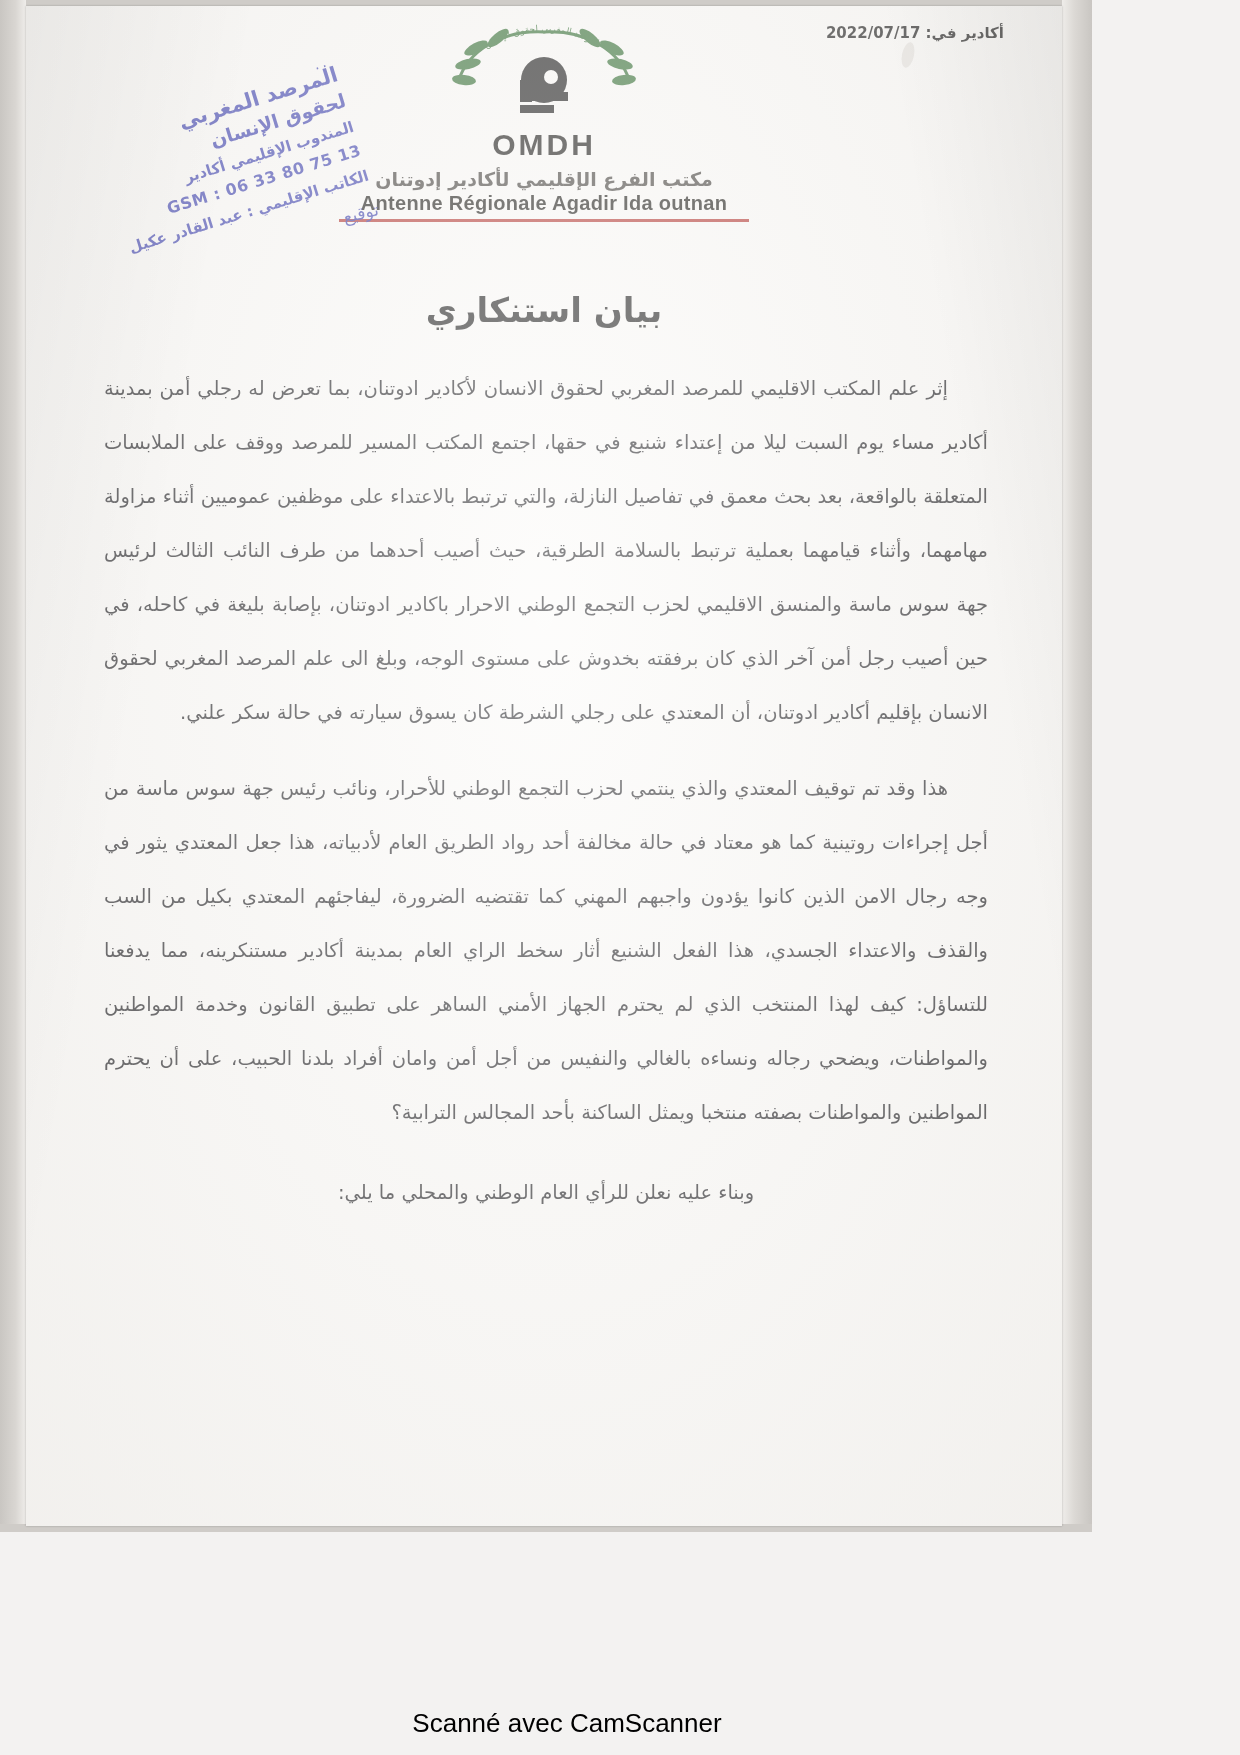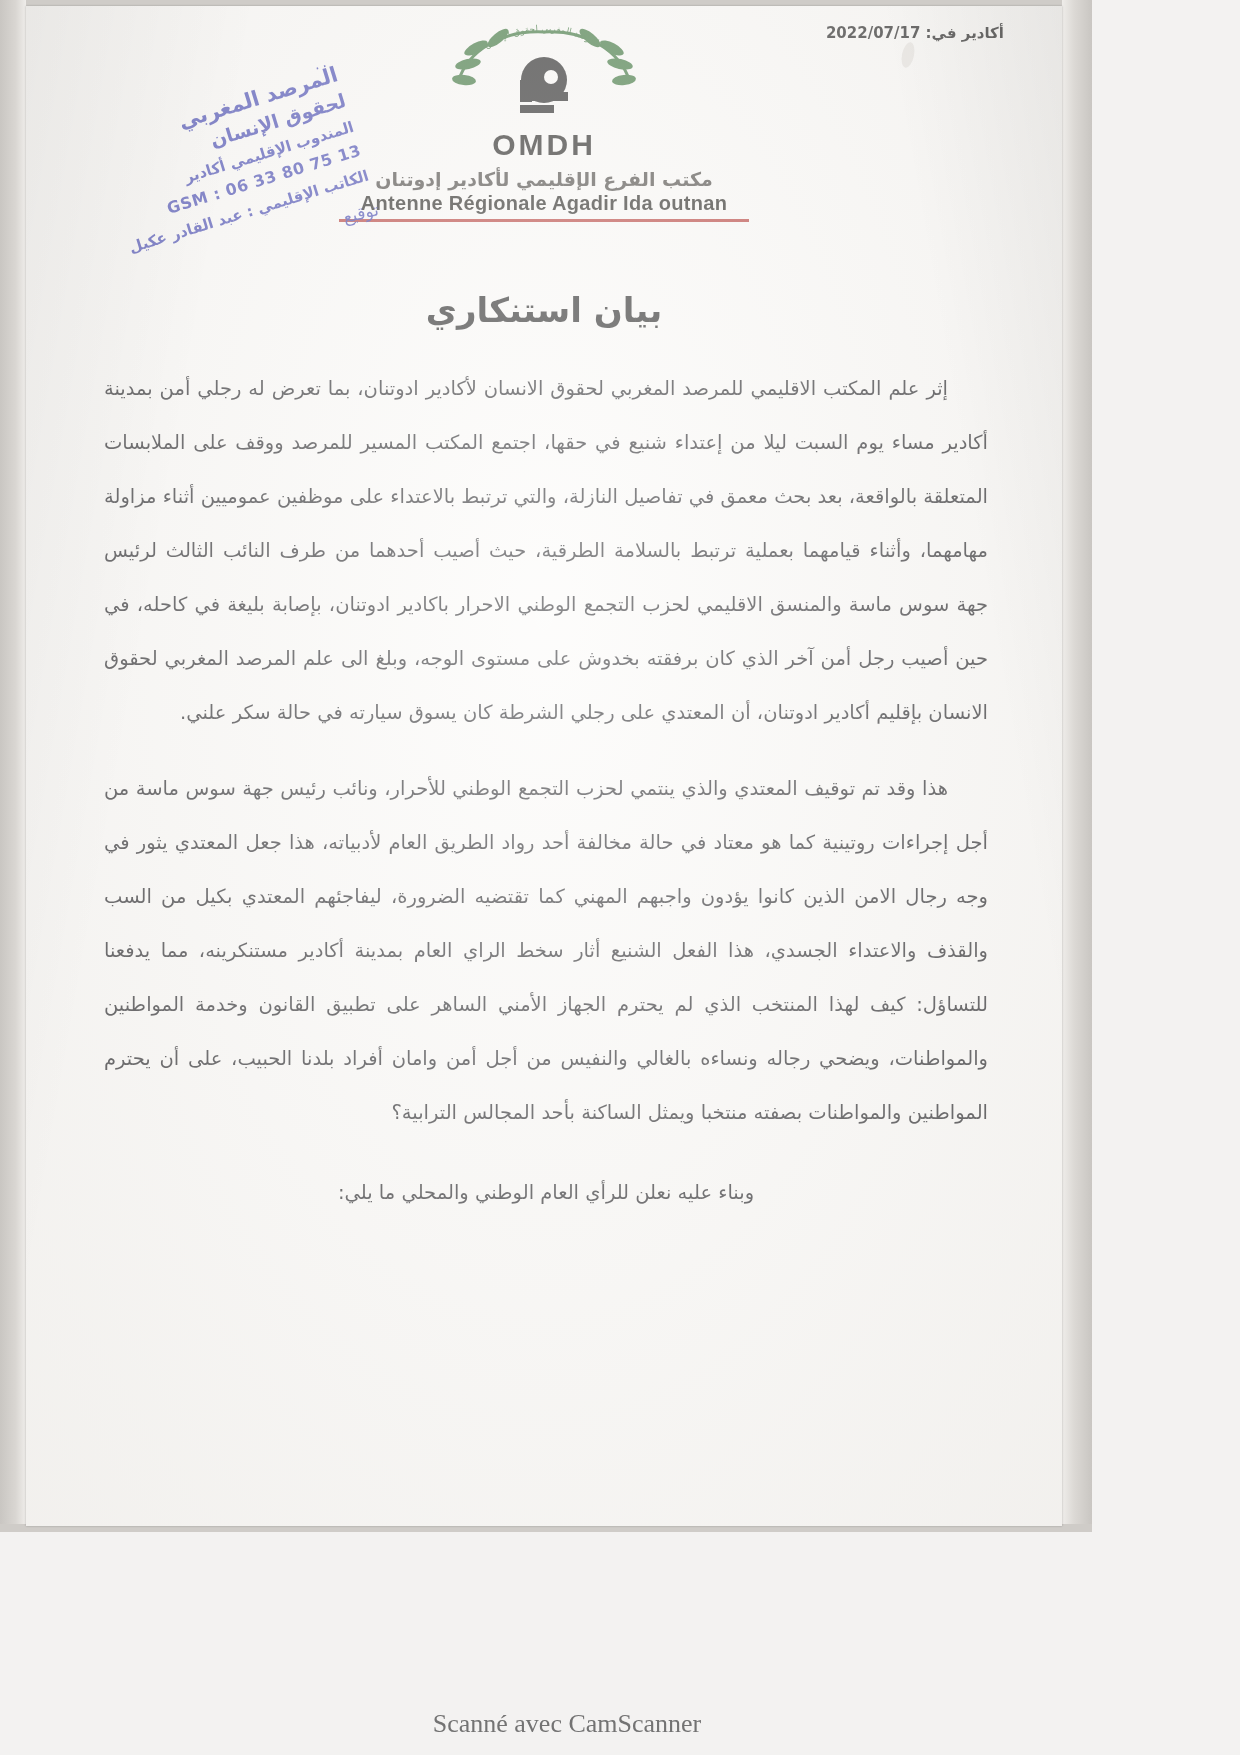--- a/index.html
+++ b/index.html
@@ -225,23 +225,23 @@
     margin-top: 26px;
   }
 
   
   .scan-footer {
     position: absolute;
     left: 0;
     bottom: 16px;
     width: 1134px;
     text-align: center;
-    font-family: Liberation Serif, serif;
+    font-family: Liberation Sans, sans-serif;
     font-size: 26px;
-    color: #737373;
+    color: #000000;
   }
 </style>
 </head>
 <body>
 
 <div id="page">
 
   <div class="edge-top"></div>
   <div class="edge-left"></div>
   <div class="edge-right"></div>

